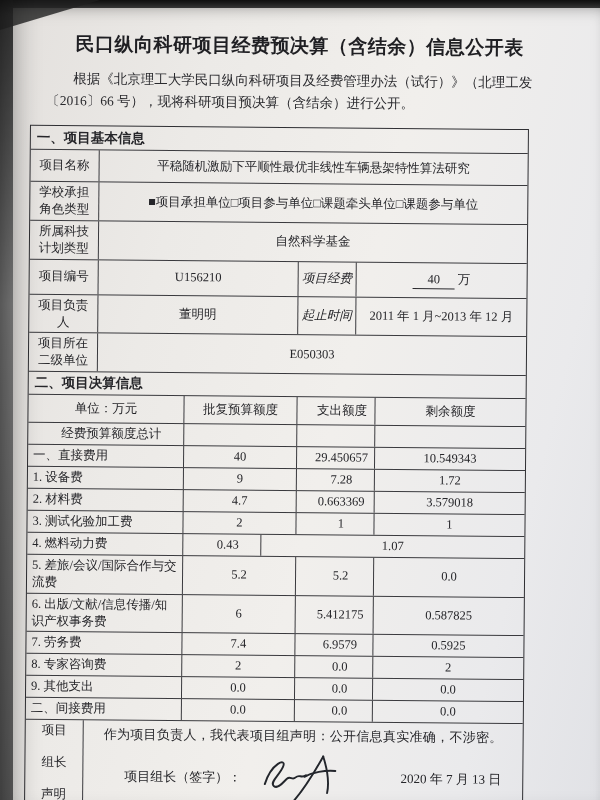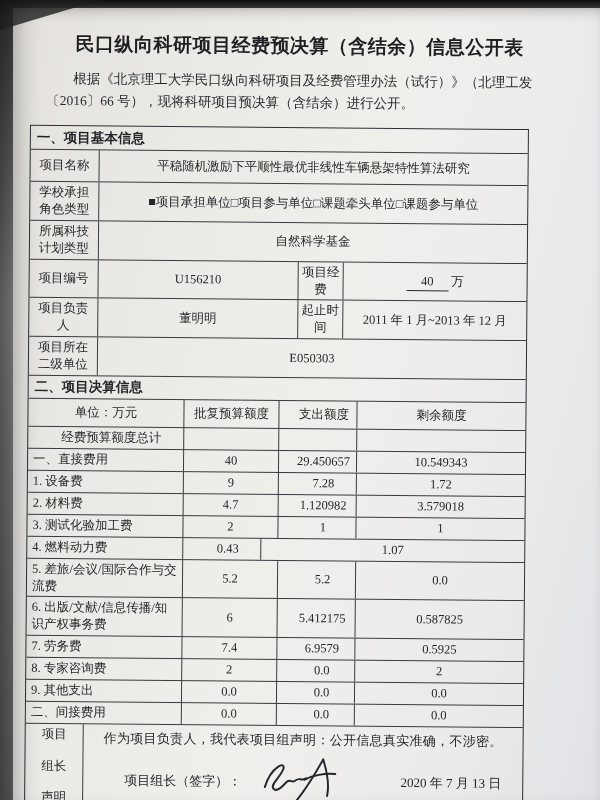--- a/index.html
+++ b/index.html
@@ -30,24 +30,24 @@
   .tr:first-child{border-top:none;}
   .td{border-left:1px solid #3a3a3e;display:flex;align-items:center;justify-content:center;
       text-align:center;padding:2px 3px;box-sizing:border-box;line-height:1.35;}
   .td:first-child{border-left:none;}
   .sec{font-weight:bold;justify-content:flex-start;text-align:left;padding:2px 6px;font-size:13.5px;}
   .left{justify-content:flex-start;text-align:left;padding-left:5px;}
   .indent{padding-left:33px;}
 
   .wL80{width:68px;}
   .wV200{width:200px;}
-  .wL58{width:45px;}
+  .wL58{width:58px;font-style:italic;}
   .wF{flex:1;}
   .wL155{width:155px;}
-  .wA95{width:95px;}
+  .wA95{width:113px;}
   .wB78{width:78px;padding-left:15px;}
 
   .h24{min-height:23px;} .h31{min-height:31px;} .h36{min-height:36px;} .h35{min-height:35px;}
   .h34{min-height:34px;} .h33{min-height:33px;} .h21{min-height:21px;} .h27{min-height:27px;}
   .h20{min-height:20px;} .h37{min-height:37px;}
 
   .underlined{display:inline-block;min-width:42px;border-bottom:1px solid #2a2a2e;text-align:center;margin-right:3px;}
 
   .decl-label{width:57px;flex-direction:column;justify-content:space-between;gap:9px;font-size:12.5px;}
   .decl-body{flex:1;display:block;padding:5px 9px 4px;min-height:76px;}
@@ -141,21 +141,21 @@
       <div class="tr h20">
         <div class="td wL155 left">1. 设备费</div>
         <div class="td wA95">9</div>
         <div class="td wB78">7.28</div>
         <div class="td wF">1.72</div>
       </div>
 
       <div class="tr h20">
         <div class="td wL155 left">2. 材料费</div>
         <div class="td wA95">4.7</div>
-        <div class="td wB78">1.120982</div>
+        <div class="td wB78">0.663369</div>
         <div class="td wF">3.579018</div>
       </div>
 
       <div class="tr h20">
         <div class="td wL155 left">3. 测试化验加工费</div>
         <div class="td wA95">2</div>
         <div class="td wB78">1</div>
         <div class="td wF">1</div>
       </div>
 

